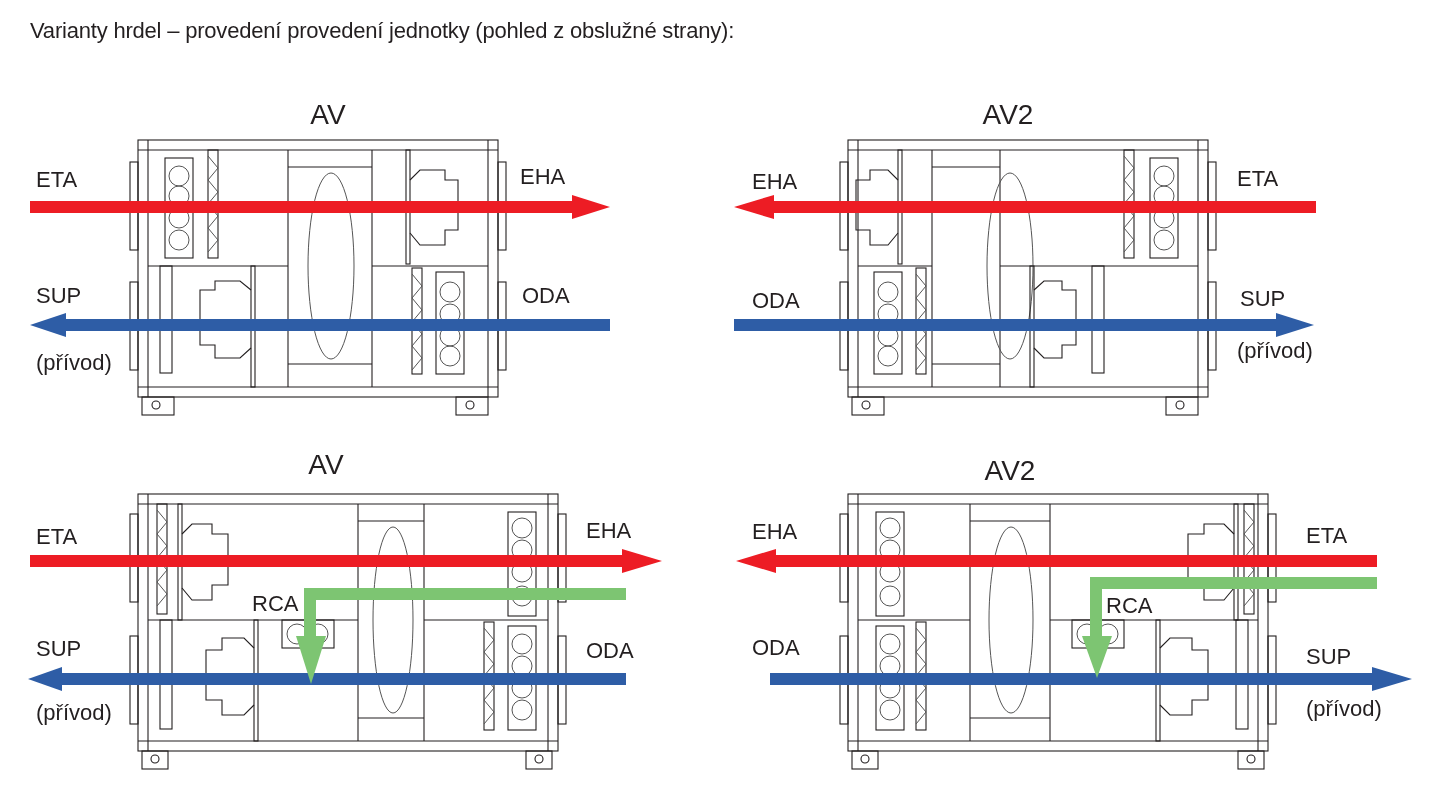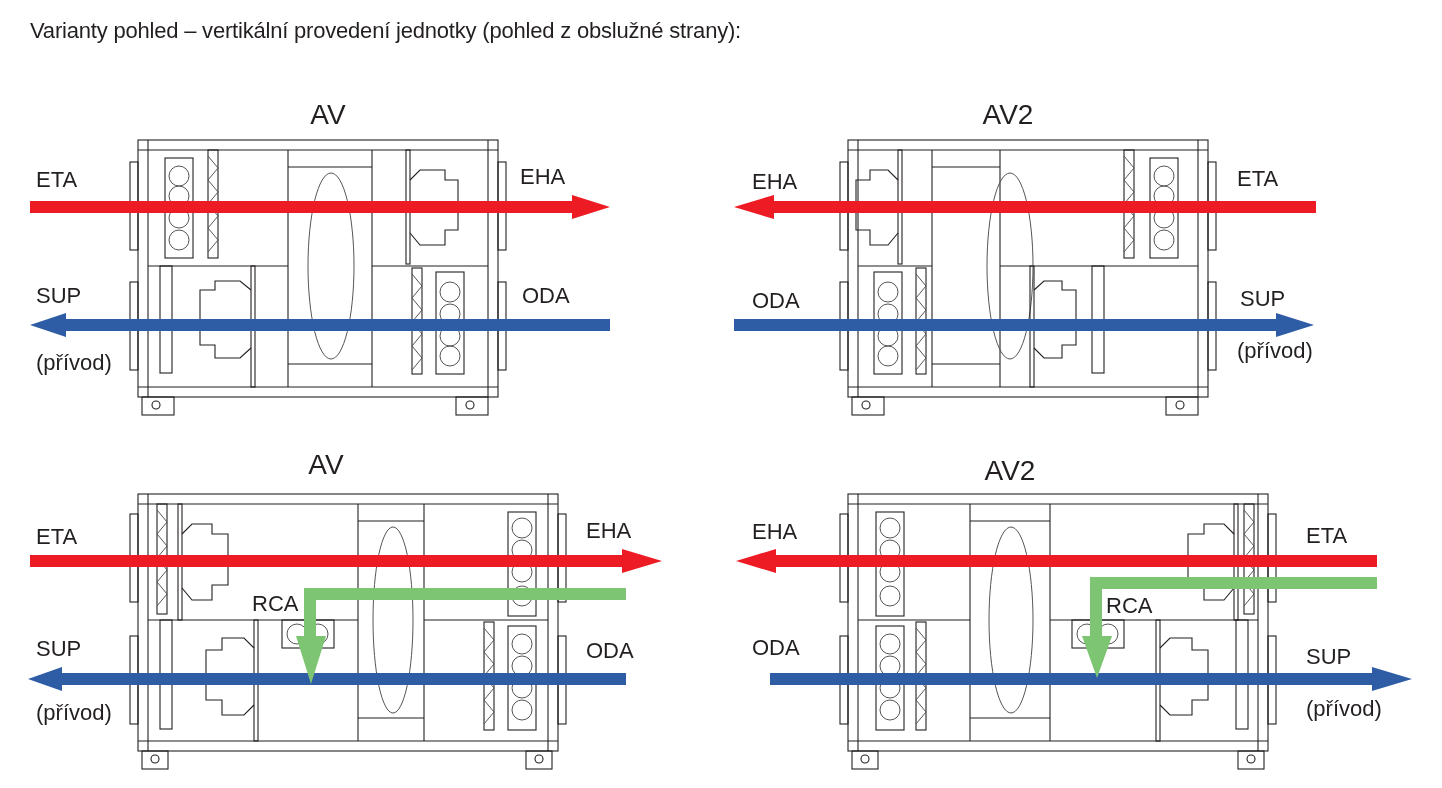--- a/index.html
+++ b/index.html
@@ -7,21 +7,21 @@
   #title{position:absolute;left:30px;top:18px;font-size:22px;color:#231f20;letter-spacing:-0.2px;}
   svg{position:absolute;left:0;top:0;}
   .lbl{font-family:"Liberation Sans",sans-serif;font-size:22px;fill:#231f20;}
   .ttl{font-family:"Liberation Sans",sans-serif;font-size:28px;fill:#231f20;}
   .ln{fill:none;stroke:#231f20;stroke-width:1.1;}
   .lg{fill:none;stroke:#555;stroke-width:1;}
 </style>
 </head>
 <body>
 
-<div id="title">Varianty pohled – vertikální provedení jednotky (pohled z obslužné strany):</div>
+<div id="title">Varianty hrdel – provedení provedení jednotky (pohled z obslužné strany):</div>
 
 <svg id="dg" width="1442" height="788" viewBox="0 0 1442 788">
 
   <g>
     <text class="ttl" x="328" y="124" text-anchor="middle">AV</text>
     <g>
       <rect class="ln" x="138" y="140" width="360" height="257"></rect>
       <line class="ln" x1="138" y1="150" x2="498" y2="150"></line>
       <line class="ln" x1="148" y1="140" x2="148" y2="397"></line>
       <line class="ln" x1="488" y1="140" x2="488" y2="397"></line>

